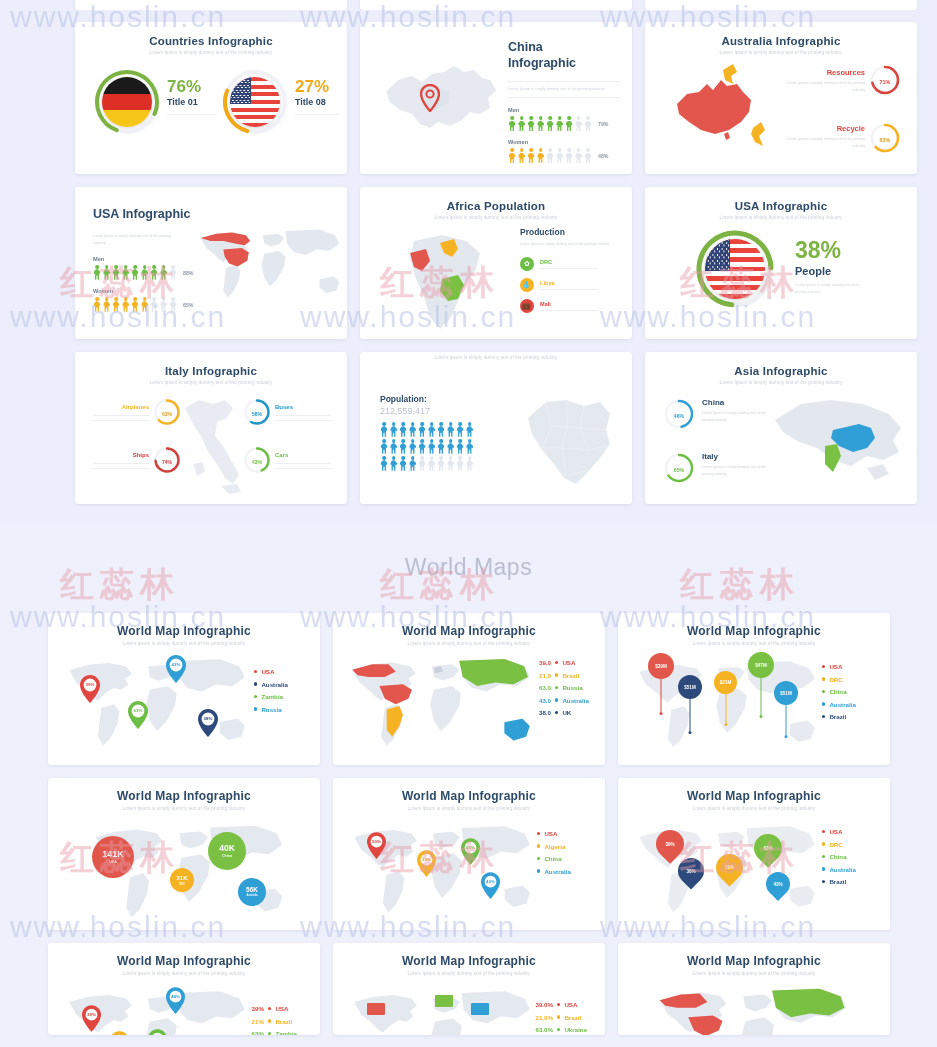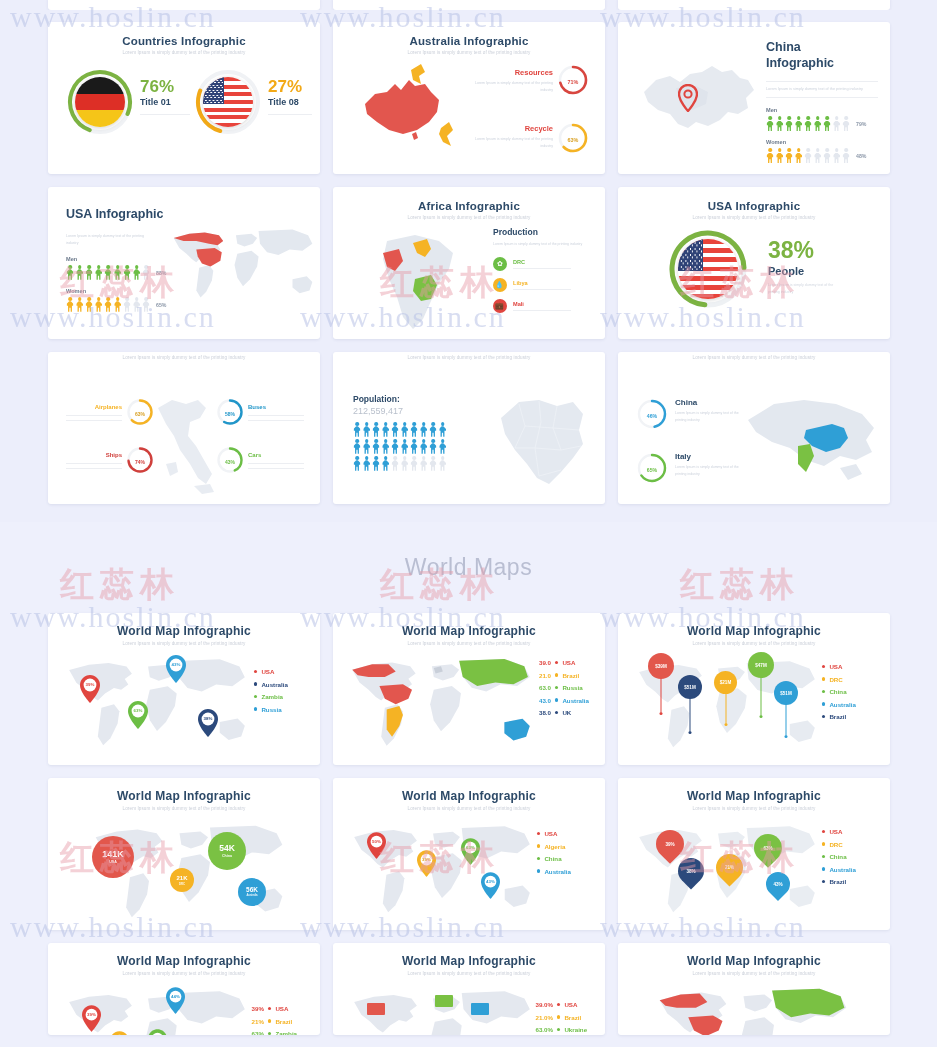--- a/index.html
+++ b/index.html
@@ -8,33 +8,33 @@
     font-family: "Liberation Sans", sans-serif;
     background: #eceefb;
     position: relative;
     overflow: hidden;
   }
 
   
   .wm-layer { position: absolute; inset: 0; pointer-events: none; z-index: 50; }
   .wm-text {
     position: absolute;
-    font-family: Liberation Serif, serif;
+    font-family: Liberation Sans, sans-serif;
     font-weight: 400;
     color: #e8a9b4;
     opacity: .40;
     white-space: nowrap;
     letter-spacing: 2px;
   }
   .wm-url { font-size: 30px; color: #b9c3e6; opacity: .55; }
   .wm-cn  { font-size: 34px; color: #e79aa8; opacity: .45; font-weight:700; letter-spacing: 6px;}
 
   
   .section { position: relative; }
-  .sec-light { background: #eceefb; }
+  .sec-light { background: #eceefb; padding-left: 27px; }
   .sec-lighter { background: #eef0fc; }
 
   .grid {
     display: grid;
     grid-template-columns: repeat(3, 272px);
     column-gap: 13px;
     row-gap: 13px;
     padding: 0 48px;
   }
 
@@ -224,20 +224,129 @@
         </div>
       </div>
       <div style="position:absolute;left:220px;top:56px">
         <div class="bigpct" style="font-size:17px;color:#f2a917">27%</div>
         <div class="bigttl" style="font-size:9px;margin-top:2px">Title 08</div>
         <div style="width:44px;height:1px;background:#eceef2;margin-top:7px"></div>
       </div>
     </div>
 
     <div class="card">
+      <div style="position:absolute;left:18px;top:28px;width:130px;height:100px">
+        <svg viewBox="0 0 130 100" width="130" height="100">
+          <path fill="#e6eaf0" d="M8 42 L20 30 L34 26 L44 32 L54 24 L66 22 L76 16 L86 22 L96 20 L104 28 L112 30 L118 40 L110 48 L112 58 L102 64 L92 62 L84 70 L72 76 L60 72 L52 78 L42 74 L34 64 L22 60 L12 52 Z"></path>
+          <path fill="#dfe4ec" d="M40 38 L60 36 L72 42 L70 54 L56 60 L44 54 Z"></path>
+        </svg>
+        <svg style="position:absolute;left:42px;top:34px" width="20" height="28" viewBox="0 0 20 28">
+          <path d="M10 1 C5 1 1 5 1 10 C1 17 10 27 10 27 C10 27 19 17 19 10 C19 5 15 1 10 1Z" fill="none" stroke="#e0453f" stroke-width="2.4"></path>
+          <circle cx="10" cy="10" r="3.6" fill="none" stroke="#e0453f" stroke-width="2"></circle>
+        </svg>
+      </div>
+      <div style="position:absolute;left:148px;top:18px">
+        <div class="ttl-left" style="width:100px">China Infographic</div>
+        <div style="width:112px;height:1px;background:#eceef2;margin-top:10px"></div>
+        <div style="font-size:3.8px;color:#ccd2dc;margin-top:4px;width:112px;line-height:1.9">Lorem Ipsum is simply dummy text of the printing industry</div>
+        <div style="width:112px;height:1px;background:#eceef2;margin-top:4px"></div>
+
+        <div style="margin-top:9px">
+          <div class="grp-lbl">Men</div>
+          <div style="display:flex;align-items:center">
+            <div class="people-row">
+              <span class="person">
+                  <i class="head" style="background:#6cbe45"></i>
+                  <i class="body" style="background:#6cbe45"></i>
+                </span>
+              <span class="person">
+                  <i class="head" style="background:#6cbe45"></i>
+                  <i class="body" style="background:#6cbe45"></i>
+                </span>
+              <span class="person">
+                  <i class="head" style="background:#6cbe45"></i>
+                  <i class="body" style="background:#6cbe45"></i>
+                </span>
+              <span class="person">
+                  <i class="head" style="background:#6cbe45"></i>
+                  <i class="body" style="background:#6cbe45"></i>
+                </span>
+              <span class="person">
+                  <i class="head" style="background:#6cbe45"></i>
+                  <i class="body" style="background:#6cbe45"></i>
+                </span>
+              <span class="person">
+                  <i class="head" style="background:#6cbe45"></i>
+                  <i class="body" style="background:#6cbe45"></i>
+                </span>
+              <span class="person">
+                  <i class="head" style="background:#6cbe45"></i>
+                  <i class="body" style="background:#6cbe45"></i>
+                </span>
+              <span class="person">
+                  <i class="head" style="background:#e3e7ee"></i>
+                  <i class="body" style="background:#e3e7ee"></i>
+                </span>
+              <span class="person">
+                  <i class="head" style="background:#e3e7ee"></i>
+                  <i class="body" style="background:#e3e7ee"></i>
+                </span>
+            </div>
+            <span class="pct-lbl">79%</span>
+          </div>
+        </div>
+
+        <div style="margin-top:8px">
+          <div class="grp-lbl">Women</div>
+          <div style="display:flex;align-items:center">
+            <div class="people-row">
+              <span class="person">
+                  <i class="head" style="background:#f5b324"></i>
+                  <i class="body" style="background:#f5b324"></i>
+                </span>
+              <span class="person">
+                  <i class="head" style="background:#f5b324"></i>
+                  <i class="body" style="background:#f5b324"></i>
+                </span>
+              <span class="person">
+                  <i class="head" style="background:#f5b324"></i>
+                  <i class="body" style="background:#f5b324"></i>
+                </span>
+              <span class="person">
+                  <i class="head" style="background:#f5b324"></i>
+                  <i class="body" style="background:#f5b324"></i>
+                </span>
+              <span class="person">
+                  <i class="head" style="background:#e3e7ee"></i>
+                  <i class="body" style="background:#e3e7ee"></i>
+                </span>
+              <span class="person">
+                  <i class="head" style="background:#e3e7ee"></i>
+                  <i class="body" style="background:#e3e7ee"></i>
+                </span>
+              <span class="person">
+                  <i class="head" style="background:#e3e7ee"></i>
+                  <i class="body" style="background:#e3e7ee"></i>
+                </span>
+              <span class="person">
+                  <i class="head" style="background:#e3e7ee"></i>
+                  <i class="body" style="background:#e3e7ee"></i>
+                </span>
+              <span class="person">
+                  <i class="head" style="background:#e3e7ee"></i>
+                  <i class="body" style="background:#e3e7ee"></i>
+                </span>
+            </div>
+            <span class="pct-lbl">48%</span>
+          </div>
+        </div>
+      </div>
+    </div>
+
+    <div class="card">
       <div class="ttl ttl-1">Australia Infographic</div>
       <div class="sub">Lorem Ipsum is simply dummy text of the printing industry</div>
       <div style="position:absolute;left:22px;top:38px;width:110px;height:100px">
         <svg viewBox="0 0 110 100" width="110" height="100">
           <path fill="#e2564e" d="M10 44 L20 34 L32 32 L40 24 L46 30 L54 20 L60 26 L70 24 L76 32 L84 40 L82 52 L74 62 L62 70 L48 74 L34 70 L22 62 L12 54 Z"></path>
           <path fill="#e2564e" d="M57 74 L61 72 L63 78 L59 80 Z"></path>
           <path fill="#f5b324" d="M56 10 L66 4 L70 12 L64 16 L66 24 L58 20 Z"></path>
           <path fill="#f5b324" d="M86 68 L94 62 L98 70 L92 76 L96 86 L88 82 L84 74 Z"></path>
         </svg>
       </div>
@@ -259,129 +368,20 @@
       <div style="position:absolute;left:224px;top:100px">
         <svg width="32" height="32" viewBox="0 0 32 32">
           <circle cx="16" cy="16" r="13" fill="none" stroke="#f1f3f6" stroke-width="2.6"></circle>
           <circle cx="16" cy="16" r="13" fill="none" stroke="#f5b324" stroke-width="2.6" stroke-dasharray="51 82" stroke-linecap="round" transform="rotate(-90 16 16)"></circle>
         </svg>
         <div style="position:absolute;inset:0;display:flex;align-items:center;justify-content:center;font-size:5.4px;font-weight:700;color:#d8a024">63%</div>
       </div>
     </div>
 
     <div class="card">
-      <div style="position:absolute;left:18px;top:28px;width:130px;height:100px">
-        <svg viewBox="0 0 130 100" width="130" height="100">
-          <path fill="#e6eaf0" d="M8 42 L20 30 L34 26 L44 32 L54 24 L66 22 L76 16 L86 22 L96 20 L104 28 L112 30 L118 40 L110 48 L112 58 L102 64 L92 62 L84 70 L72 76 L60 72 L52 78 L42 74 L34 64 L22 60 L12 52 Z"></path>
-          <path fill="#dfe4ec" d="M40 38 L60 36 L72 42 L70 54 L56 60 L44 54 Z"></path>
-        </svg>
-        <svg style="position:absolute;left:42px;top:34px" width="20" height="28" viewBox="0 0 20 28">
-          <path d="M10 1 C5 1 1 5 1 10 C1 17 10 27 10 27 C10 27 19 17 19 10 C19 5 15 1 10 1Z" fill="none" stroke="#e0453f" stroke-width="2.4"></path>
-          <circle cx="10" cy="10" r="3.6" fill="none" stroke="#e0453f" stroke-width="2"></circle>
-        </svg>
-      </div>
-      <div style="position:absolute;left:148px;top:18px">
-        <div class="ttl-left" style="width:100px">China Infographic</div>
-        <div style="width:112px;height:1px;background:#eceef2;margin-top:10px"></div>
-        <div style="font-size:3.8px;color:#ccd2dc;margin-top:4px;width:112px;line-height:1.9">Lorem Ipsum is simply dummy text of the printing industry</div>
-        <div style="width:112px;height:1px;background:#eceef2;margin-top:4px"></div>
-
-        <div style="margin-top:9px">
-          <div class="grp-lbl">Men</div>
-          <div style="display:flex;align-items:center">
-            <div class="people-row">
-              <span class="person">
-                  <i class="head" style="background:#6cbe45"></i>
-                  <i class="body" style="background:#6cbe45"></i>
-                </span>
-              <span class="person">
-                  <i class="head" style="background:#6cbe45"></i>
-                  <i class="body" style="background:#6cbe45"></i>
-                </span>
-              <span class="person">
-                  <i class="head" style="background:#6cbe45"></i>
-                  <i class="body" style="background:#6cbe45"></i>
-                </span>
-              <span class="person">
-                  <i class="head" style="background:#6cbe45"></i>
-                  <i class="body" style="background:#6cbe45"></i>
-                </span>
-              <span class="person">
-                  <i class="head" style="background:#6cbe45"></i>
-                  <i class="body" style="background:#6cbe45"></i>
-                </span>
-              <span class="person">
-                  <i class="head" style="background:#6cbe45"></i>
-                  <i class="body" style="background:#6cbe45"></i>
-                </span>
-              <span class="person">
-                  <i class="head" style="background:#6cbe45"></i>
-                  <i class="body" style="background:#6cbe45"></i>
-                </span>
-              <span class="person">
-                  <i class="head" style="background:#e3e7ee"></i>
-                  <i class="body" style="background:#e3e7ee"></i>
-                </span>
-              <span class="person">
-                  <i class="head" style="background:#e3e7ee"></i>
-                  <i class="body" style="background:#e3e7ee"></i>
-                </span>
-            </div>
-            <span class="pct-lbl">79%</span>
-          </div>
-        </div>
-
-        <div style="margin-top:8px">
-          <div class="grp-lbl">Women</div>
-          <div style="display:flex;align-items:center">
-            <div class="people-row">
-              <span class="person">
-                  <i class="head" style="background:#f5b324"></i>
-                  <i class="body" style="background:#f5b324"></i>
-                </span>
-              <span class="person">
-                  <i class="head" style="background:#f5b324"></i>
-                  <i class="body" style="background:#f5b324"></i>
-                </span>
-              <span class="person">
-                  <i class="head" style="background:#f5b324"></i>
-                  <i class="body" style="background:#f5b324"></i>
-                </span>
-              <span class="person">
-                  <i class="head" style="background:#f5b324"></i>
-                  <i class="body" style="background:#f5b324"></i>
-                </span>
-              <span class="person">
-                  <i class="head" style="background:#e3e7ee"></i>
-                  <i class="body" style="background:#e3e7ee"></i>
-                </span>
-              <span class="person">
-                  <i class="head" style="background:#e3e7ee"></i>
-                  <i class="body" style="background:#e3e7ee"></i>
-                </span>
-              <span class="person">
-                  <i class="head" style="background:#e3e7ee"></i>
-                  <i class="body" style="background:#e3e7ee"></i>
-                </span>
-              <span class="person">
-                  <i class="head" style="background:#e3e7ee"></i>
-                  <i class="body" style="background:#e3e7ee"></i>
-                </span>
-              <span class="person">
-                  <i class="head" style="background:#e3e7ee"></i>
-                  <i class="body" style="background:#e3e7ee"></i>
-                </span>
-            </div>
-            <span class="pct-lbl">48%</span>
-          </div>
-        </div>
-      </div>
-    </div>
-
-    <div class="card">
       <div style="position:absolute;right:2px;top:28px;width:150px;height:95px;opacity:1">
         <svg viewBox="0 0 212 105" width="150" height="95">
           <use href="#worldmap" fill="#e3e8ef"></use>
           <path fill="#e2564e" d="M8 18 L30 12 L52 10 L72 14 L78 22 L70 28 L58 26 L40 22 L22 22 Z"></path>
           <path fill="#e2564e" d="M40 34 L66 32 L76 38 L74 50 L60 58 L48 54 L42 44 Z"></path>
         </svg>
       </div>
       <div style="position:absolute;left:18px;top:20px">
         <div class="ttl-left" style="width:110px">USA Infographic</div>
         <div style="font-size:3.6px;color:#ccd2dc;margin-top:10px;width:86px;line-height:2">Lorem Ipsum is simply dummy text of the printing industry</div>
@@ -472,21 +472,21 @@
                   <i class="body" style="background:#e3e7ee"></i>
                 </span>
             </div>
             <span class="pct-lbl">65%</span>
           </div>
         </div>
       </div>
     </div>
 
     <div class="card">
-      <div class="ttl ttl-1">Africa Infographic</div>
+      <div class="ttl ttl-1">Africa Population</div>
       <div class="sub">Lorem Ipsum is simply dummy text of the printing industry</div>
       <div style="position:absolute;left:36px;top:40px;width:110px;height:108px">
         <svg viewBox="0 0 110 108" width="110" height="108">
           <path fill="#e3e8ef" d="M18 14 L46 8 L70 14 L84 26 L80 42 L70 56 L62 74 L54 92 L44 102 L34 90 L28 70 L20 52 L14 32 Z"></path>
           <path fill="#e2564e" d="M14 26 L30 22 L34 34 L26 44 L18 40 Z"></path>
           <path fill="#f5b324" d="M44 16 L58 12 L62 22 L56 30 L48 26 Z"></path>
           <path fill="#7ac143" d="M46 52 L62 48 L68 58 L62 72 L52 74 L44 64 Z"></path>
         </svg>
       </div>
       <div style="position:absolute;left:160px;top:40px;width:104px">
@@ -531,20 +531,21 @@
         </div>
       </div>
       <div style="position:absolute;left:150px;top:52px">
         <div class="bigpct" style="font-size:23px;color:#7cb342">38%</div>
         <div class="bigttl" style="font-size:11px;margin-top:3px">People</div>
         <div style="font-size:3.6px;color:#d2d7e0;margin-top:5px;width:68px;line-height:2">Lorem Ipsum is simply dummy text of the printing industry</div>
       </div>
     </div>
 
     <div class="card">
+      <div class="ttl ttl-1">Italy Infographic</div>
       <div class="sub">Lorem Ipsum is simply dummy text of the printing industry</div>
       <div style="position:absolute;left:100px;top:40px;width:76px;height:106px">
         <svg viewBox="0 0 76 106" width="76" height="106">
           <path fill="#e8ecf2" d="M10 16 L24 8 L38 12 L50 8 L58 16 L52 26 L42 30 L40 44 L48 54 L56 68 L64 82 L58 92 L50 86 L42 72 L32 58 L26 44 L18 32 Z"></path>
           <path fill="#e8ecf2" d="M18 72 L28 70 L30 80 L22 84 Z"></path>
           <path fill="#e8ecf2" d="M46 94 L62 92 L66 100 L54 102 Z"></path>
         </svg>
       </div>
 
       <div style="position:absolute;left:18px;top:52px;width:56px;text-align:right">
@@ -741,20 +742,21 @@
             </span>
           <span class="person">
               <i class="head" style="background:#e3e7ee"></i>
               <i class="body" style="background:#e3e7ee"></i>
             </span>
         </div>
       </div>
     </div>
 
     <div class="card">
+      <div class="ttl ttl-1">Asia Infographic</div>
       <div class="sub">Lorem Ipsum is simply dummy text of the printing industry</div>
       <div style="position:absolute;right:6px;top:42px;width:140px;height:96px">
         <svg viewBox="0 0 140 96" width="140" height="96">
           <path fill="#e3e8ef" d="M4 26 L30 10 L60 6 L92 10 L118 20 L130 34 L122 46 L128 58 L112 66 L96 62 L80 72 L62 66 L46 54 L28 48 L12 38 Z"></path>
           <path fill="#e3e8ef" d="M96 74 L112 70 L118 80 L104 86 Z"></path>
           <path fill="#2f9fd6" d="M62 36 L88 30 L100 34 L104 44 L96 54 L82 58 L68 52 L60 44 Z"></path>
           <path fill="#7ac143" d="M54 52 L66 50 L70 62 L62 78 L54 70 Z"></path>
         </svg>
       </div>
       <div style="position:absolute;left:18px;top:46px">
@@ -963,21 +965,21 @@
       </div>
       <div class="bub" style="left:44px;top:58px;width:42px;height:42px;background:#e2574c">
         <span class="b1" style="font-size:9px">141K</span>
         <span class="b2">USA</span>
       </div>
       <div class="bub" style="left:122px;top:90px;width:24px;height:24px;background:#f5b324">
         <span class="b1" style="font-size:6px">21K</span>
         <span class="b2" style="font-size:2.8px">DRC</span>
       </div>
       <div class="bub" style="left:160px;top:54px;width:38px;height:38px;background:#7ac143">
-        <span class="b1" style="font-size:8.5px">54K</span>
+        <span class="b1" style="font-size:8.5px">40K</span>
         <span class="b2">China</span>
       </div>
       <div class="bub" style="left:190px;top:100px;width:28px;height:28px;background:#2f9fd6">
         <span class="b1" style="font-size:6.5px">56K</span>
         <span class="b2" style="font-size:2.6px">Australia</span>
       </div>
     </div>
 
     <div class="card">
       <div class="ttl ttl-1" style="padding-top:11px;font-size:12px">World Map Infographic</div>

